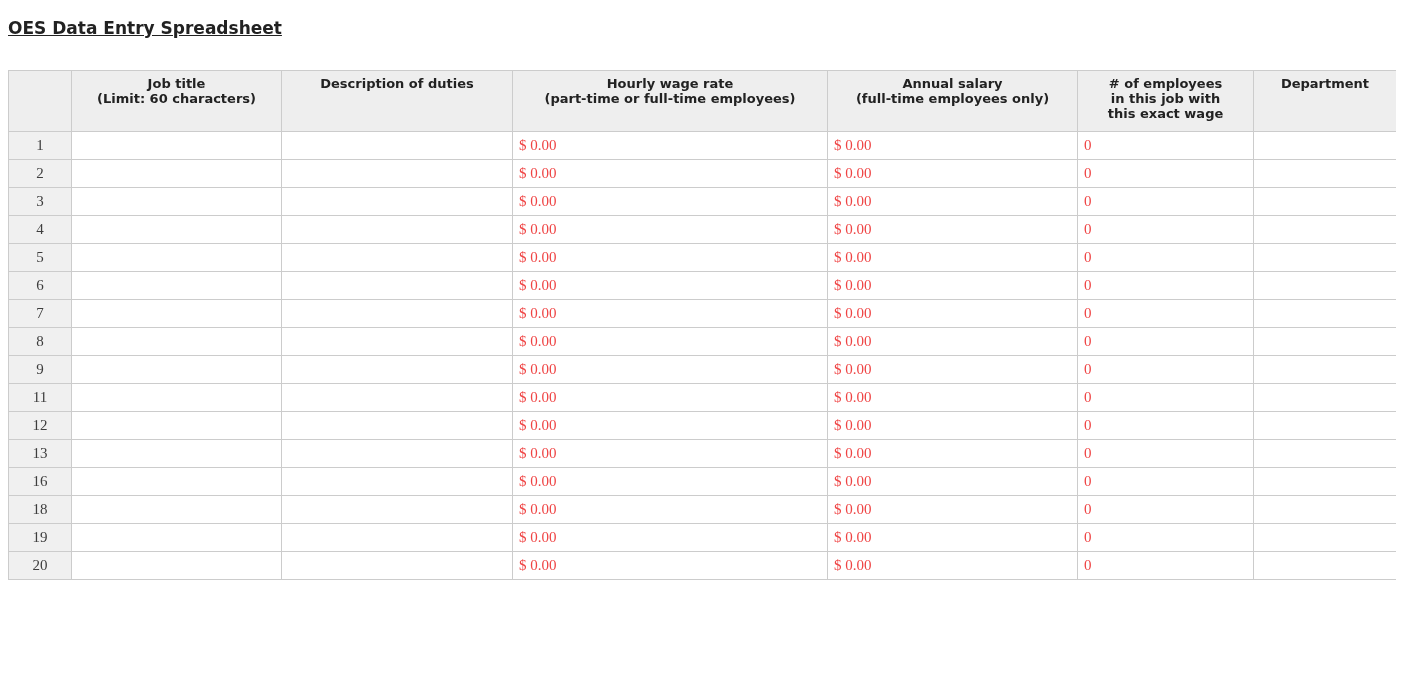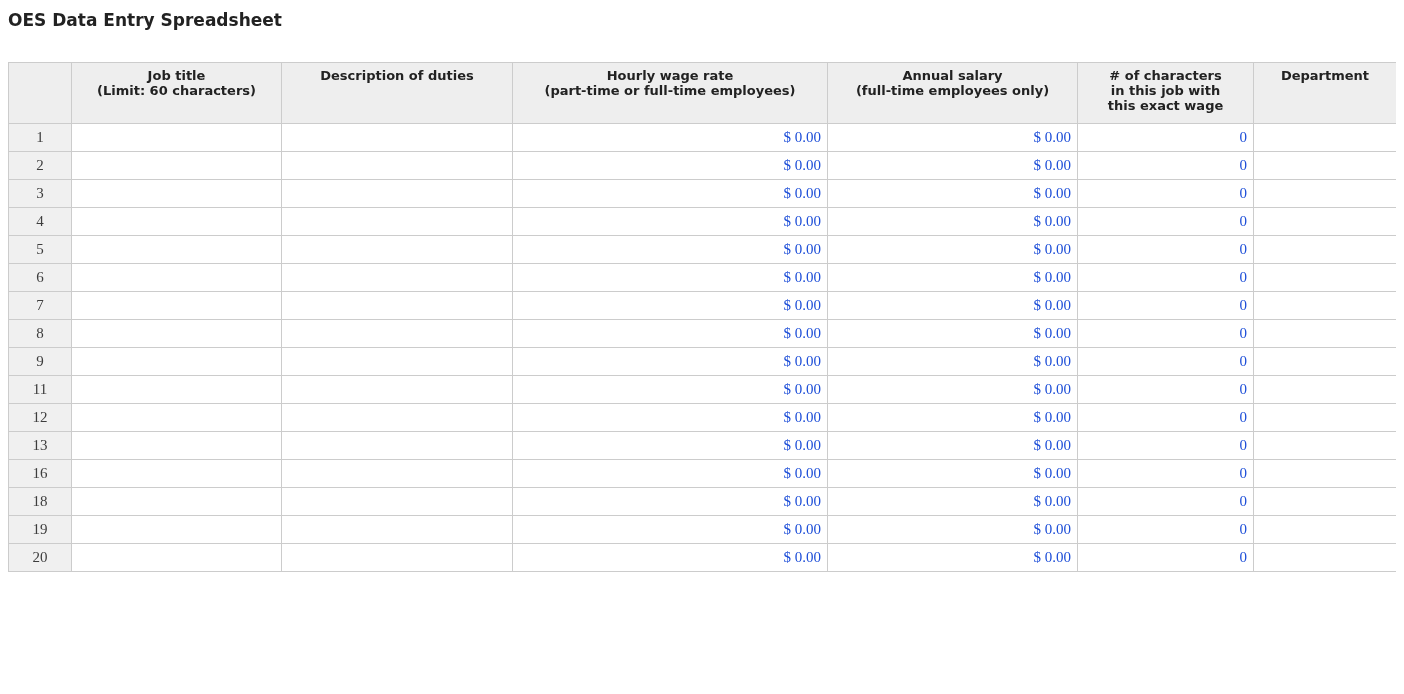--- a/index.html
+++ b/index.html
@@ -7,21 +7,22 @@
   body {
     margin: 8px;
     font-family: "DejaVu Sans", "Liberation Sans", sans-serif;
     color: #222222;
   }
   .page-title {
     font-size: 17px;
     line-height: 21px;
     font-weight: bold;
     color: #222222;
-    margin: 2px 0 0 0;
+    margin: 10px 0 0 0;
+    text-decoration: underline;
   }
   table.oes {
     border-collapse: collapse;
     table-layout: fixed;
     width: 1388px;
     margin-top: 31px;
   }
   table.oes th, table.oes td {
     border: 1px solid #cccccc;
     overflow: hidden;
@@ -46,22 +47,22 @@
     font-size: 15px;
     background: #ffffff;
   }
   td.c-num {
     background: #f0f0f0;
     text-align: center;
     color: #3d3d3d;
     padding: 0 2px;
   }
   td.num-val {
-    text-align: right;
-    color: #1d4ed8;
+    text-align: left;
+    color: #ef4444;
   }
 </style>
 </head>
 <body>
 
 <h1 class="page-title">OES Data Entry Spreadsheet</h1>
 
 <table class="oes">
   <colgroup>
     <col style="width:63px">
@@ -84,21 +85,21 @@
       </th>
       <th>
         <span class="h-main">Hourly wage rate</span>
         <span class="h-sub">(part-time or full-time employees)</span>
       </th>
       <th>
         <span class="h-main">Annual salary</span>
         <span class="h-sub">(full-time employees only)</span>
       </th>
       <th>
-        <span class="h-main"># of characters</span>
+        <span class="h-main"># of employees</span>
         <span class="h-sub">in this job with</span>
         <span class="h-sub">this exact wage</span>
       </th>
       <th>
         <span class="h-main">Department</span>
       </th>
     </tr>
   </thead>
   <tbody>
   <tr>

